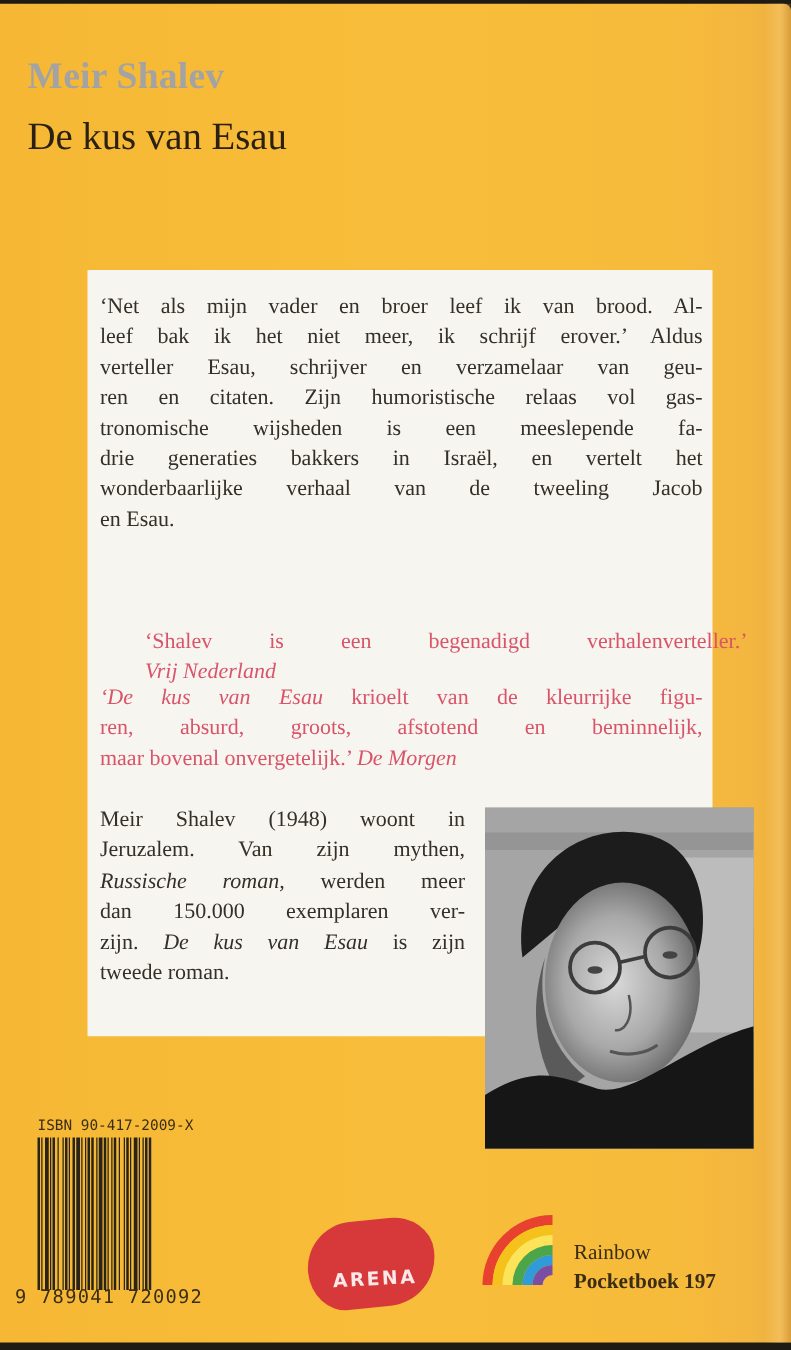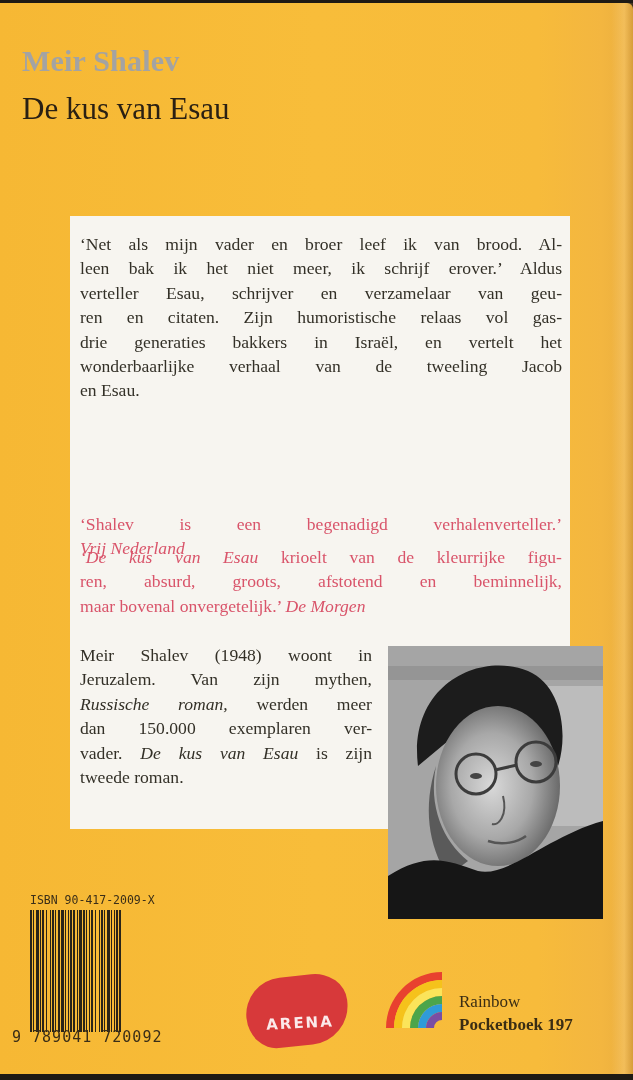--- a/index.html
+++ b/index.html
@@ -35,21 +35,21 @@
     text-align: justify;
   }
   .blurb .line { display: block; text-align: justify; text-align-last: justify; white-space: nowrap; }
   .blurb .line.last { text-align-last: left; }
   .quote {
     position: absolute; left: 80px; width: 482px;
     font-size: 17.6px; line-height: 24.4px; color: #d9546a;
   }
   .quote .line { display: block; white-space: nowrap; text-align: justify; text-align-last: justify; }
   .quote .line.last { text-align-last: left; }
-  .q1 { top: 512px; }
+  .q1 { top: 500px; margin-left: 36px; }
   .q2 { top: 545px; }
   i { font-style: italic; }
   .bio {
     position: absolute; left: 80px; top: 643px; width: 292px;
     font-size: 17.6px; line-height: 24.4px; color: #333027;
   }
   .bio .line { display: block; white-space: nowrap; text-align: justify; text-align-last: justify; }
   .bio .line.last { text-align-last: left; }
   .photo {
     position: absolute; left: 388px; top: 646px; width: 215px; height: 273px;
@@ -91,23 +91,24 @@
 
 <div class="cover"></div>
 
 <div class="author">Meir Shalev</div>
 <div class="title">De kus van Esau</div>
 
 <div class="panel"></div>
 
 <div class="blurb">
   <span class="line">‘Net als mijn vader en broer leef ik van brood. Al-</span>
-  <span class="line">leen bak ik het niet meer, ik schrijf erover.’ Aldus</span>
+  <span class="line">leef bak ik het niet meer, ik schrijf erover.’ Aldus</span>
   <span class="line">verteller Esau, schrijver en verzamelaar van geu-</span>
   <span class="line">ren en citaten. Zijn humoristische relaas vol gas-</span>
+  <span class="line">tronomische wijsheden is een meeslepende fa-</span>
   <span class="line">drie generaties bakkers in Israël, en vertelt het</span>
   <span class="line">wonderbaarlijke verhaal van de tweeling Jacob</span>
   <span class="line last">en Esau.</span>
 </div>
 
 <div class="quote q1">
   <span class="line">‘Shalev is een begenadigd verhalenverteller.’</span>
   <span class="line last"><i>Vrij Nederland</i></span>
 </div>
 
@@ -115,21 +116,21 @@
   <span class="line"><i>‘De kus van Esau</i><span> krioelt van de kleurrijke figu-</span></span>
   <span class="line">ren, absurd, groots, afstotend en beminnelijk,</span>
   <span class="line last"><span>maar bovenal onvergetelijk.’ </span><i>De Morgen</i></span>
 </div>
 
 <div class="bio">
   <span class="line">Meir Shalev (1948) woont in</span>
   <span class="line">Jeruzalem. Van zijn mythen,</span>
   <span class="line"><i>Russische roman,</i><span> werden meer</span></span>
   <span class="line">dan 150.000 exemplaren ver-</span>
-  <span class="line"><span>vader. </span><i>De kus van Esau</i><span> is zijn</span></span>
+  <span class="line"><span>zijn. </span><i>De kus van Esau</i><span> is zijn</span></span>
   <span class="line last">tweede roman.</span>
 </div>
 
 <div class="photo" title="Black-and-white portrait of the author wearing round glasses">
   <svg width="215" height="273" viewBox="0 0 215 273">
     <defs>
       <radialGradient id="face" cx="45%" cy="50%" r="55%">
         <stop offset="0%" stop-color="#d9d9d9"></stop>
         <stop offset="60%" stop-color="#a8a8a8"></stop>
         <stop offset="100%" stop-color="#6a6a6a"></stop>

